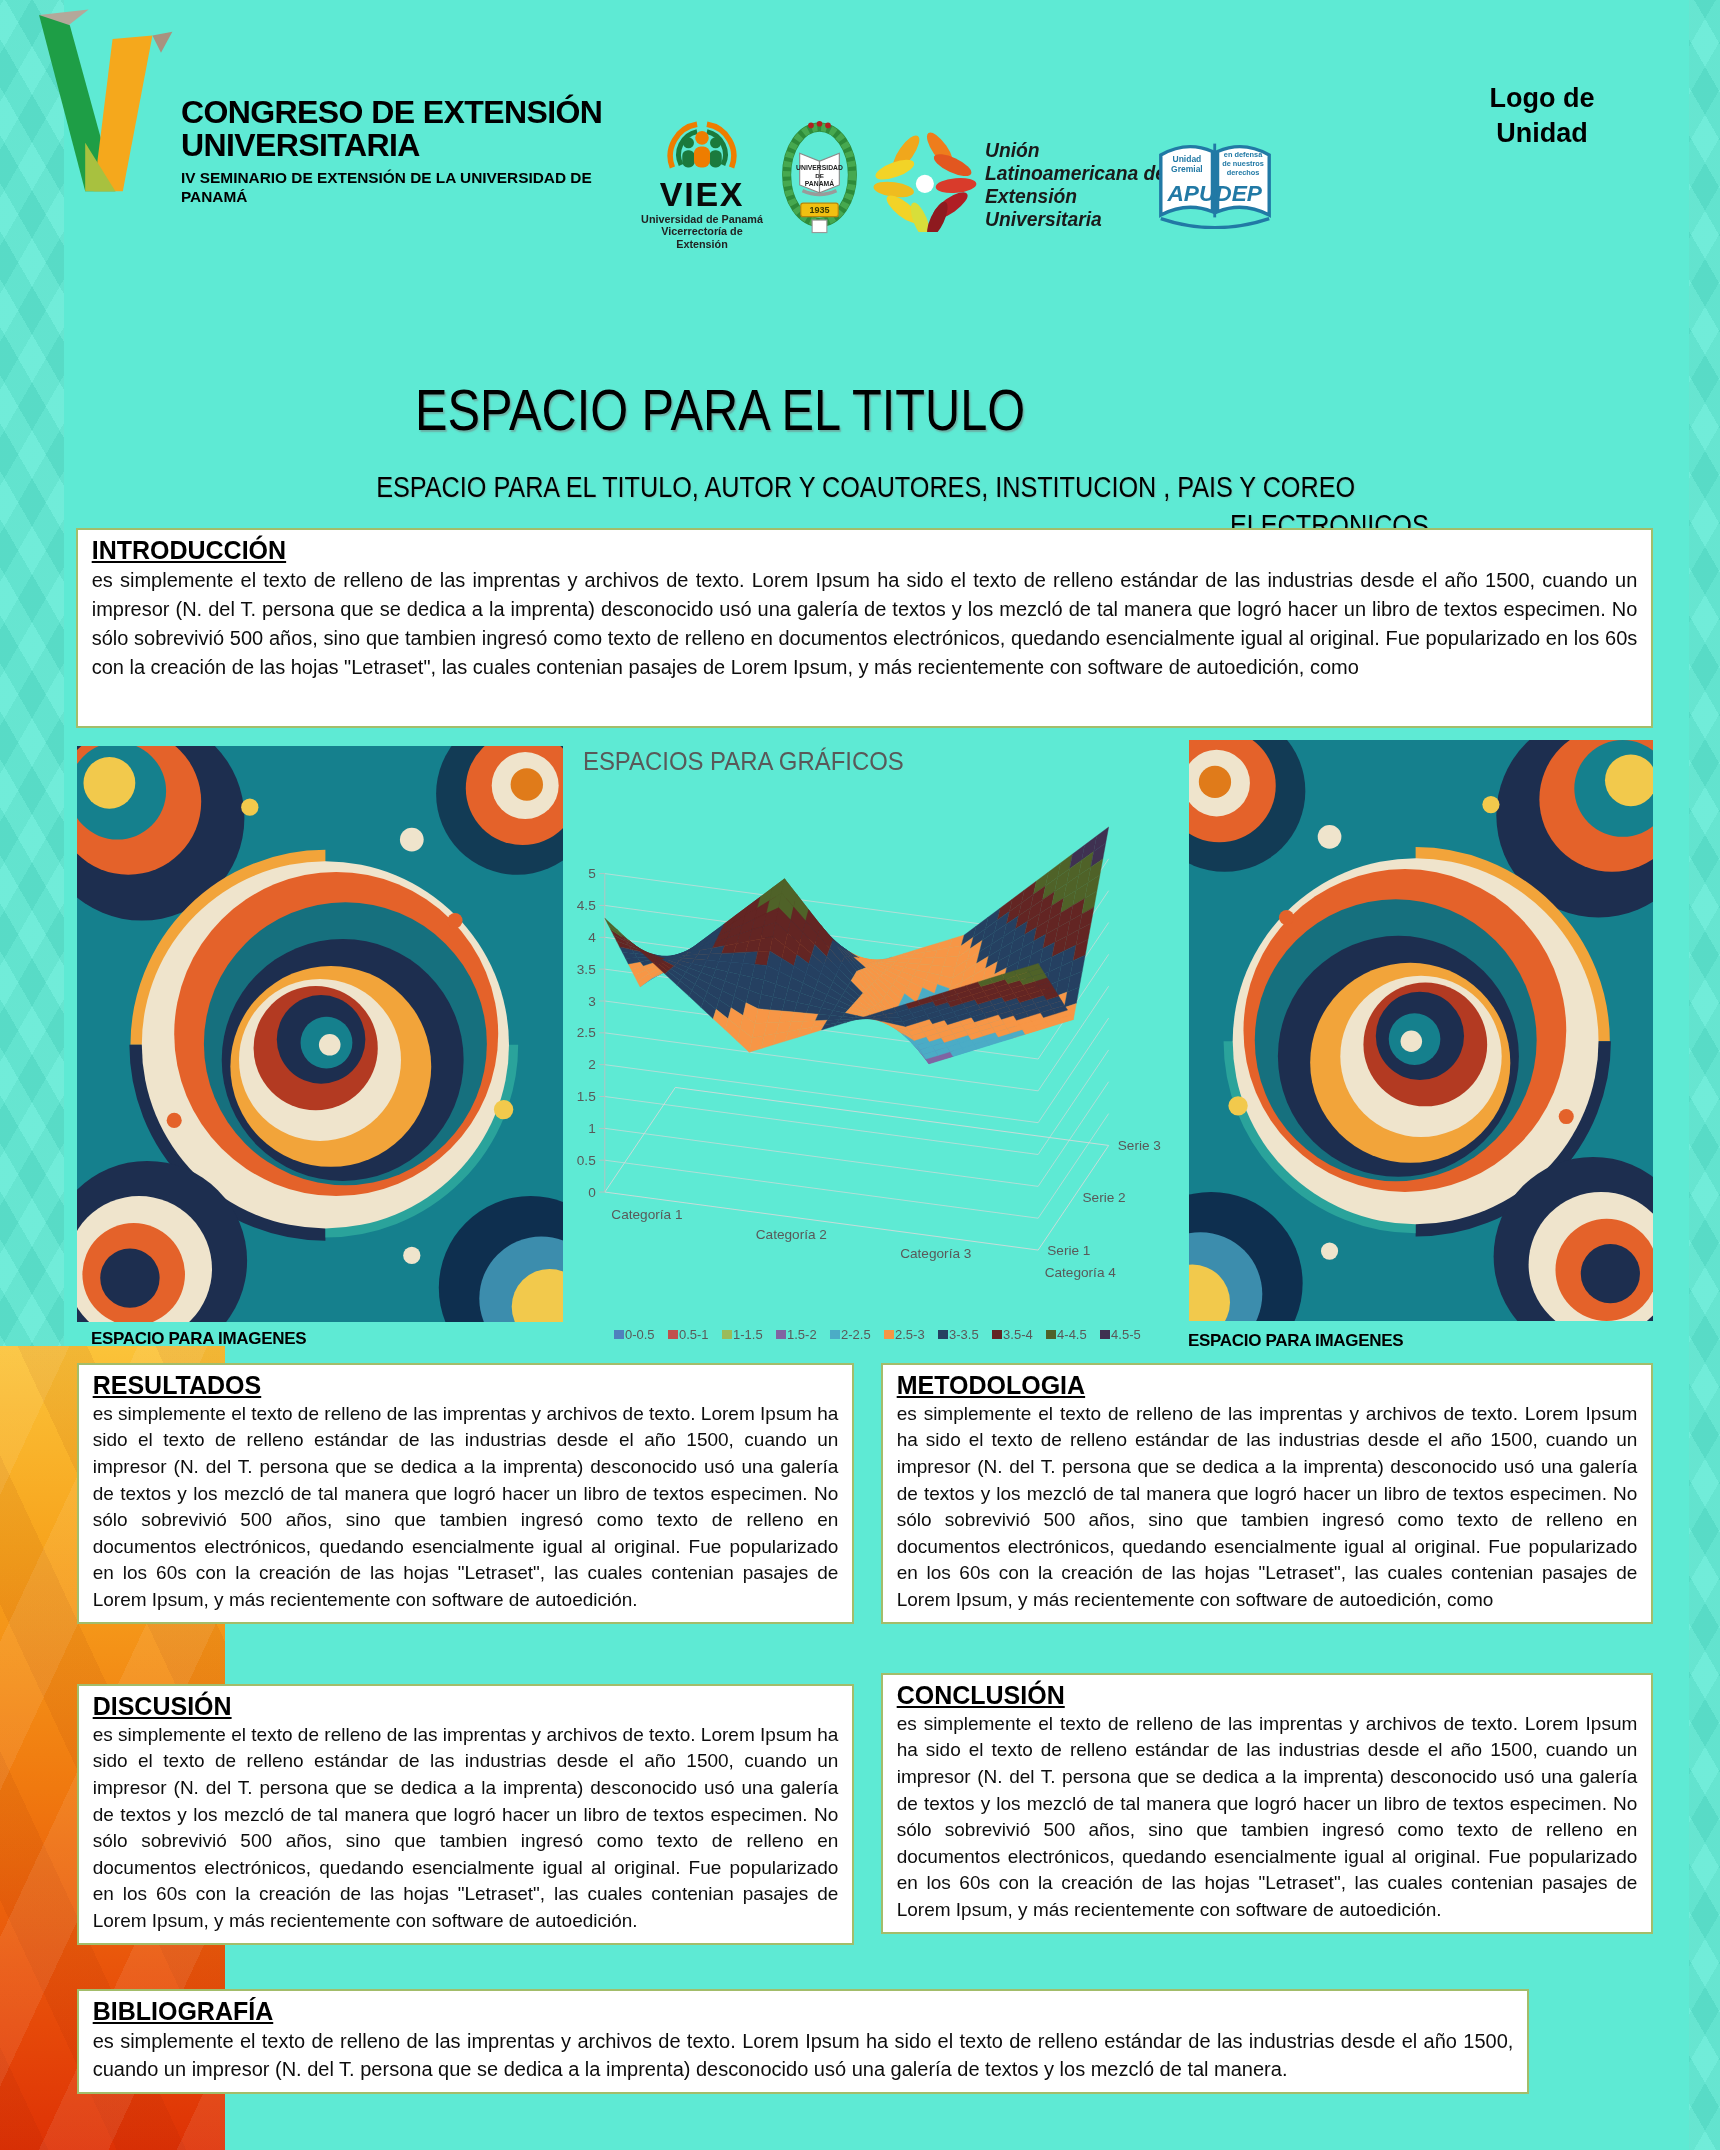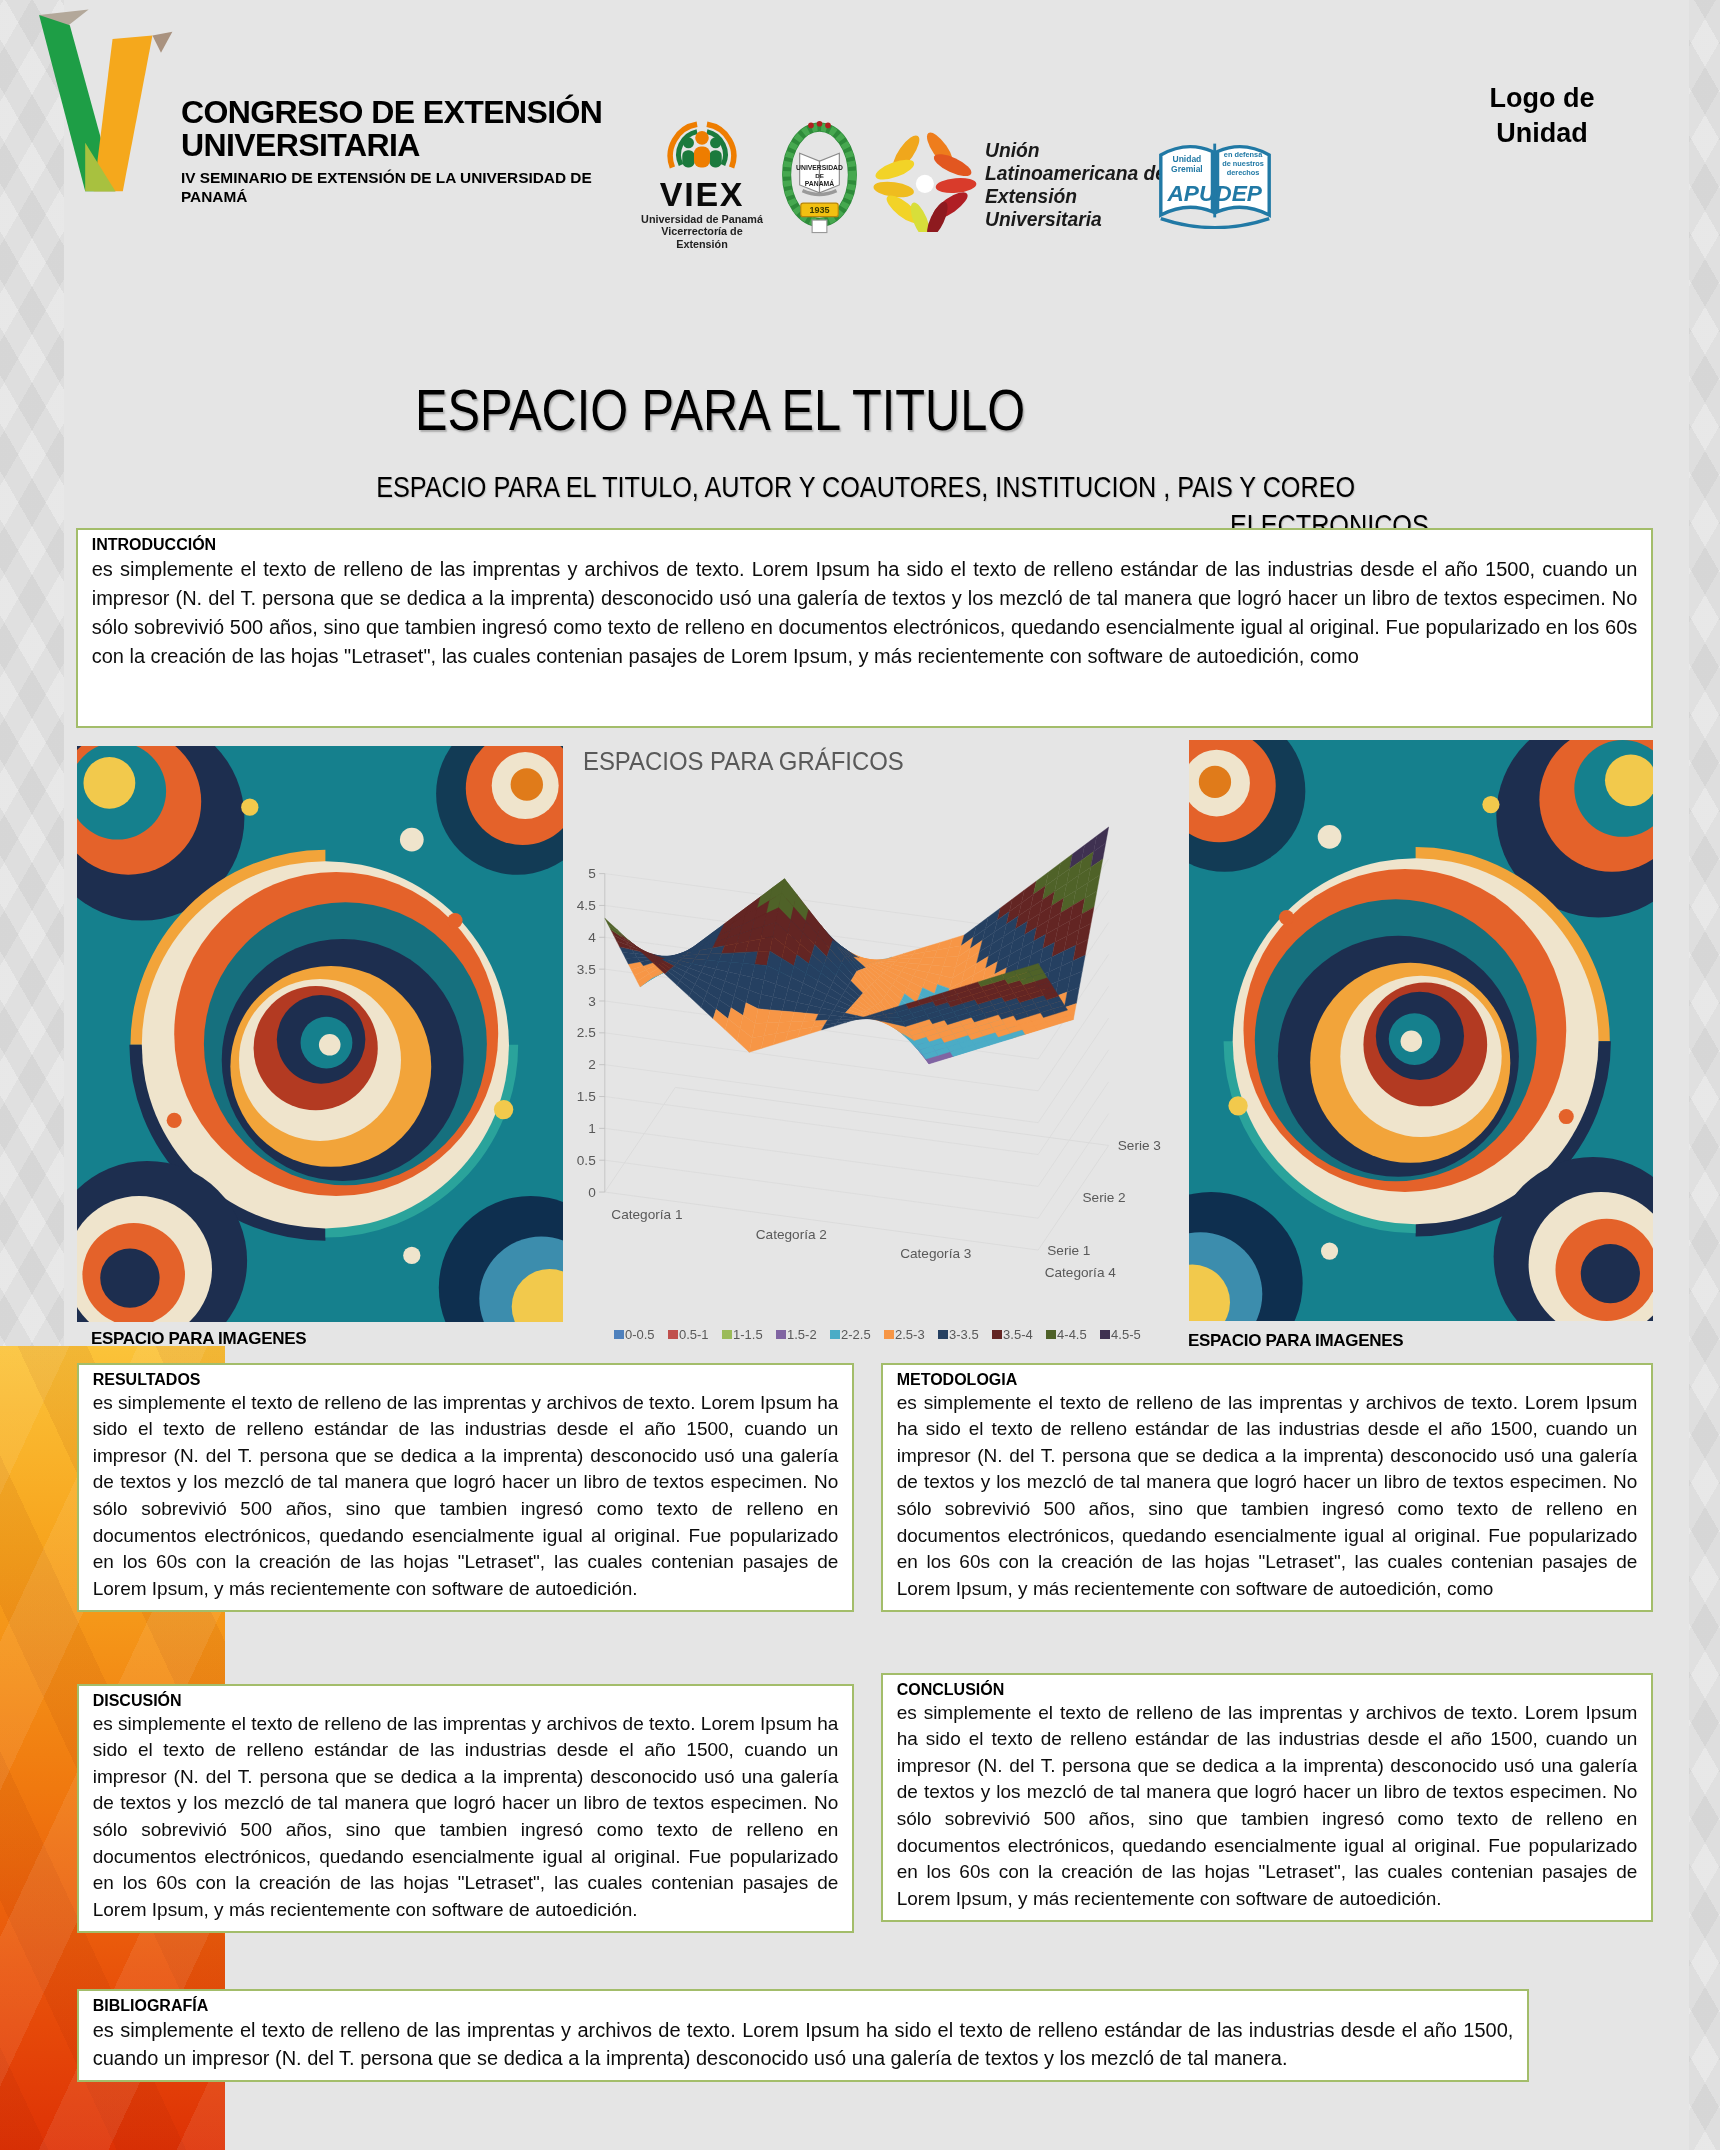--- a/index.html
+++ b/index.html
@@ -1,16 +1,16 @@
 <!DOCTYPE html>
 <html style="font-size:9px"><head>
 <meta charset="utf-8">
 <style>
   html,body{margin:0;padding:0;background:#888;}
-  .page{position:relative;width:1721px;height:2151px;background:#e5e5e5;overflow:hidden;
+  .page{position:relative;width:1721px;height:2151px;background:#5eead4;overflow:hidden;
         font-family:"Liberation Sans",sans-serif;color:#111;}
   
   .edge{position:absolute;top:0;height:2151px;pointer-events:none;}
   .edge-right{right:0;width:32px;
     background:linear-gradient(180deg,#C53008 0%,#DF4A08 12%,#EF6A07 25%,#F68C12 38%,#FAAD2B 52%,#FBCB71 66%,#FCE7C4 80%,#FEF6EC 92%,#FFFDFB 100%);}
   .edge-left{left:0;width:64px;
     background:linear-gradient(180deg,#FFFFFF 0%,#FEFBF7 15%,#FDF3E3 30%,#FCE5B9 45%,#FAD077 58%,#F8B93F 70%,#F49C22 80%,#EE7410 90%,#E54A08 100%);}
   .facets{background-image:
       repeating-linear-gradient(60deg,rgba(255,255,255,.07) 0 24px,rgba(0,0,0,.035) 24px 48px),
       repeating-linear-gradient(-60deg,rgba(255,255,255,.05) 0 24px,rgba(0,0,0,.03) 24px 48px);}
@@ -35,21 +35,21 @@
   .unit-logo{position:absolute;left:1448px;top:81px;width:188px;text-align:center;
              font-size:27px;font-weight:700;line-height:1.3;color:#000;}
   
   .title-wrap{position:absolute;left:0;top:376px;width:1440px;text-align:center;}
   .condensed{display:inline-block;transform:scaleX(.84);transform-origin:center;white-space:nowrap;}
   .poster-title{font-size:58px;font-weight:400;color:#000;text-shadow:1.7px 1.7px 1.7px rgba(120,120,120,.5);}
   .subtitle-wrap{position:absolute;left:0;top:468px;width:1420px;text-align:right;line-height:1.28;padding-left:28px;}
   .poster-subtitle{font-size:30px;font-weight:400;color:#000;text-shadow:1.1px 1.1px 1.1px rgba(140,140,140,.4);}
   
   .box{position:absolute;background:#fff;border:2.3px solid #A3BD6A;padding:4.6px 13.7px 8px 13.7px;box-sizing:border-box;}
-  .box-heading{font-size:16px;font-weight:800;color:#000;line-height:1.25;}
+  .box-heading{font-size:25px;font-weight:800;color:#000;line-height:1.25;text-decoration:underline;}
   .box-body{font-size:19px;line-height:1.40;text-align:justify;color:#0d0d0d;}
   .intro-box{left:76px;top:528px;width:1577px;min-height:200px;}
   .intro-box .box-body{font-size:20px;line-height:1.45;}
   .res-box{left:77px;top:1363px;width:777px;}
   .met-box{left:881px;top:1363px;width:772px;}
   .dis-box{left:77px;top:1684px;width:777px;}
   .con-box{left:881px;top:1673px;width:772px;}
   .bib-box{left:77px;top:1989px;width:1452px;}
   .bib-box .box-body{font-size:20px;line-height:1.42;}
   

